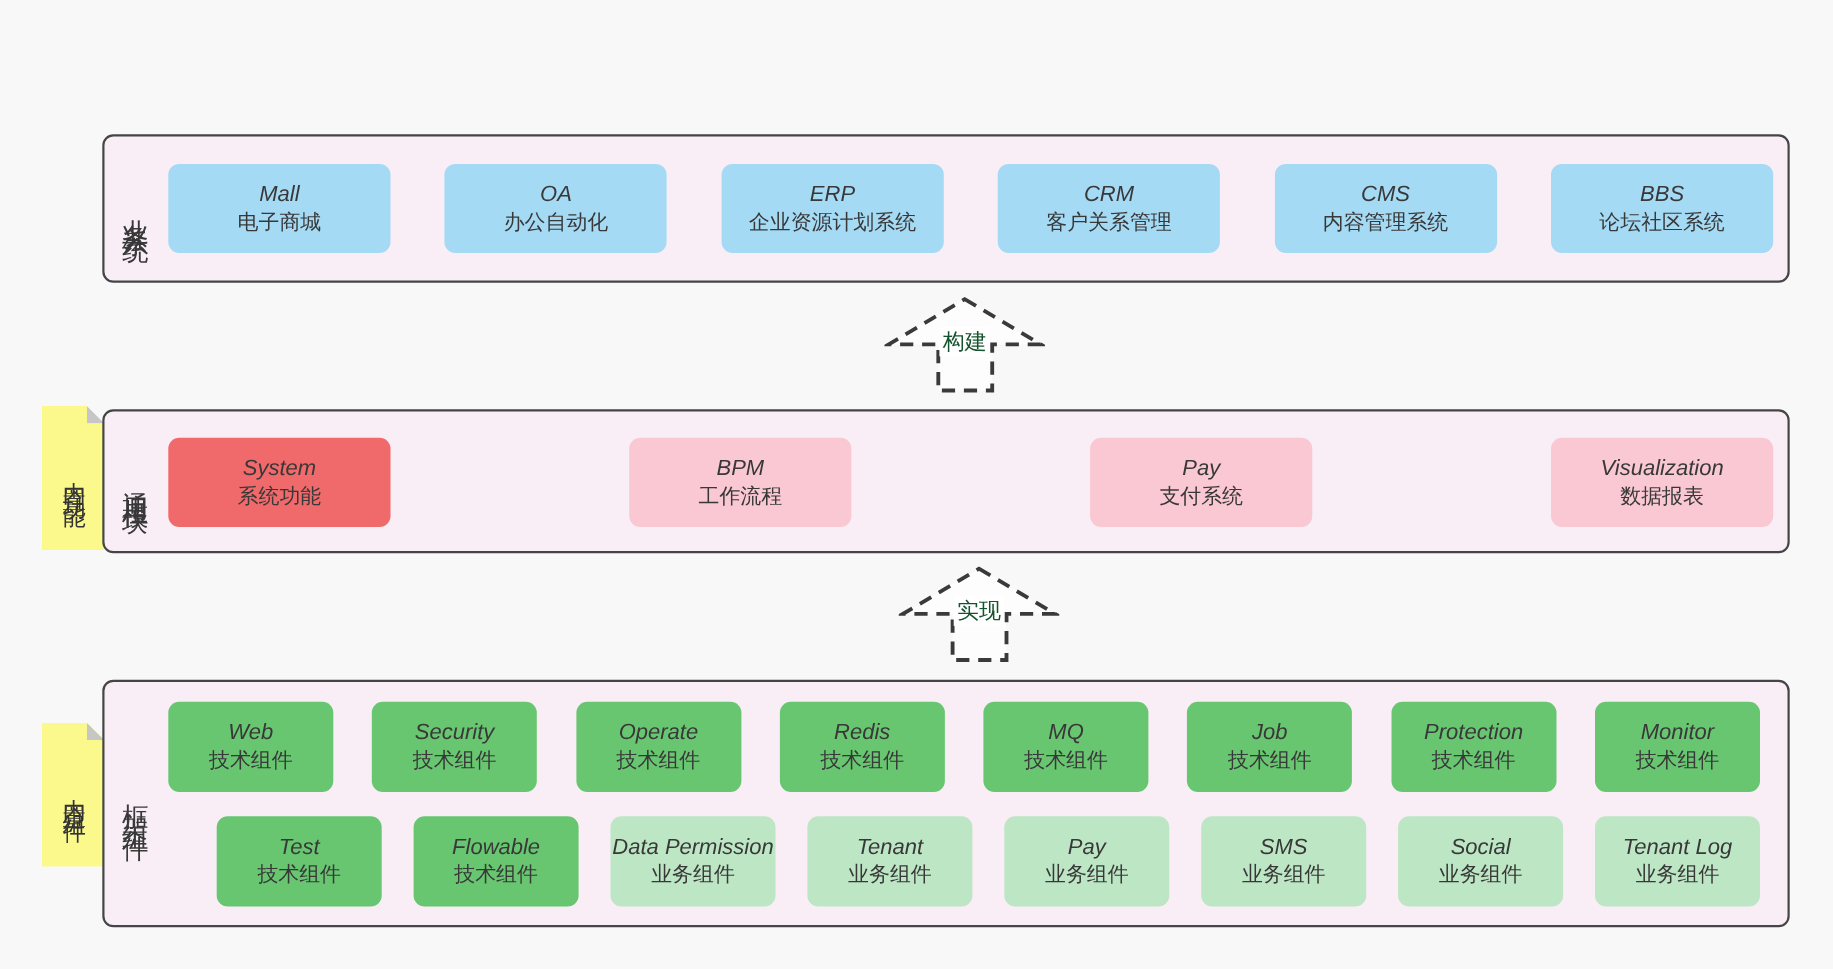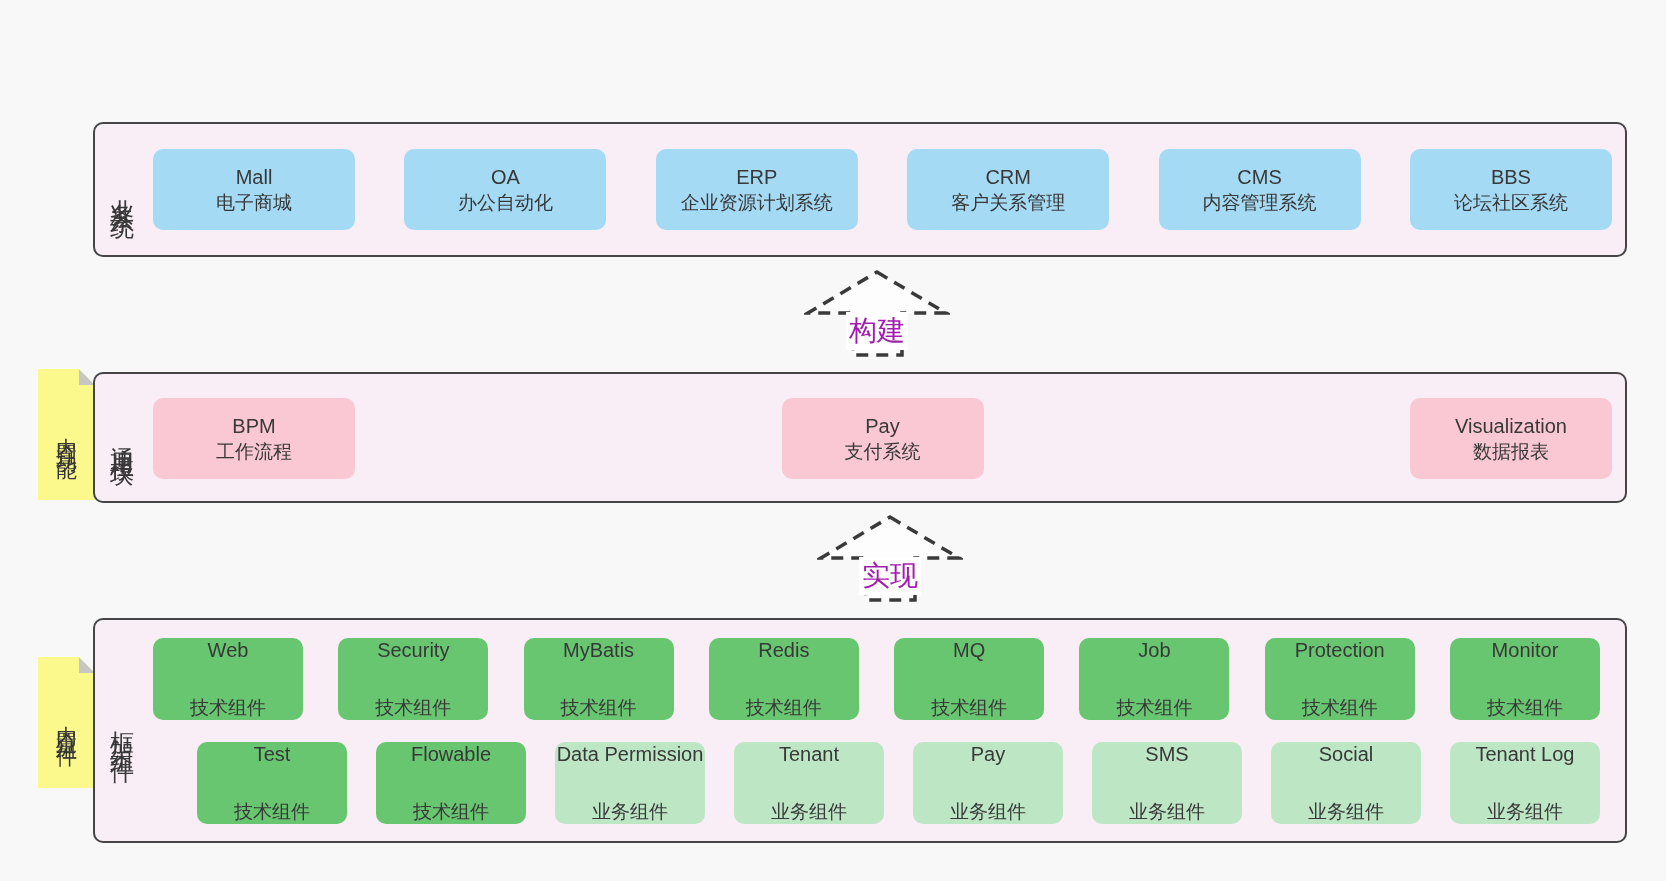--- a/index.html
+++ b/index.html
@@ -28,22 +28,22 @@
            justify-content:space-between;}
   #band-business .box-row{top:25px;}
   #band-modules .box-row{top:24px;}
   #band-components .box-row{right:25px;}
   #row-tech{top:18px;}
   #row-biz{top:122px;padding-left:44px;}
 
   .box{box-sizing:border-box;border-radius:10px;display:flex;flex-direction:column;
        justify-content:center;align-items:center;text-align:center;}
   .row6 .box{width:202px;height:81px;}
-  .row8 .box{width:150px;height:82px;justify-content:space-between;}
-  .box .n{font-size:20px;line-height:25px;}
+  .row8 .box{width:150px;height:82px;}
+  .box .n{font-size:20px;line-height:25px;font-style:italic;}
   .box .d{font-size:19px;line-height:25px;}
   .box.blue{background:var(--box-blue);}
   .box.red{background:var(--box-red);}
   .box.pink{background:var(--box-pink);}
   .box.green{background:var(--box-green);}
   .box.lightgreen{background:var(--box-lightgreen);}
 
   .note{position:absolute;left:38px;width:57px;height:131px;z-index:1;
         background:var(--note-yellow);display:flex;align-items:center;justify-content:center;
         clip-path:polygon(0 0,calc(100% - 16px) 0,100% 16px,100% 100%,0 100%);}
@@ -51,22 +51,22 @@
   #note-components{top:657px;}
   .note .fold{position:absolute;top:0;right:0;width:16px;height:16px;
         background:var(--note-fold);clip-path:polygon(0 0,100% 100%,0 100%);}
   .note .txt{writing-mode:vertical-rl;text-orientation:upright;font-size:21px;
         letter-spacing:7px;color:#333;}
 
   .arrow{position:absolute;width:146px;height:90px;z-index:1;}
   #arrow-build{left:804px;top:269px;}
   #arrow-implement{left:817px;top:514px;}
   .arrow svg{display:block;}
-  .arrow .lbl{position:absolute;left:50%;top:43px;transform:translateX(-50%);
-        background:#ffffff;padding:0 3px;font-size:28px;color:#a21caf;white-space:nowrap;}
+  .arrow .lbl{position:absolute;left:50%;top:28px;transform:translateX(-50%);
+        background:#ffffff;padding:0 3px;font-size:20px;color:#14532d;white-space:nowrap;}
 </style>
 </head>
 <body>
 
 <div class="canvas">
 
   <section class="band" id="band-business">
     <div class="v-label">业务系统</div>
     <div class="box-row row6">
         <div class="box blue">
@@ -104,20 +104,24 @@
   </div>
 
   <div class="note" id="note-modules">
     <div class="fold"></div>
     <span class="txt">内置功能</span>
   </div>
 
   <section class="band" id="band-modules">
     <div class="v-label">通用模块</div>
     <div class="box-row row6">
+        <div class="box red">
+          <div class="n">System</div>
+          <div class="d">系统功能</div>
+        </div>
         <div class="box pink">
           <div class="n">BPM</div>
           <div class="d">工作流程</div>
         </div>
         <div class="box pink">
           <div class="n">Pay</div>
           <div class="d">支付系统</div>
         </div>
         <div class="box pink">
           <div class="n">Visualization</div>
@@ -143,21 +147,21 @@
     <div class="box-row row8" id="row-tech">
         <div class="box green">
           <div class="n">Web</div>
           <div class="d">技术组件</div>
         </div>
         <div class="box green">
           <div class="n">Security</div>
           <div class="d">技术组件</div>
         </div>
         <div class="box green">
-          <div class="n">MyBatis</div>
+          <div class="n">Operate</div>
           <div class="d">技术组件</div>
         </div>
         <div class="box green">
           <div class="n">Redis</div>
           <div class="d">技术组件</div>
         </div>
         <div class="box green">
           <div class="n">MQ</div>
           <div class="d">技术组件</div>
         </div>

